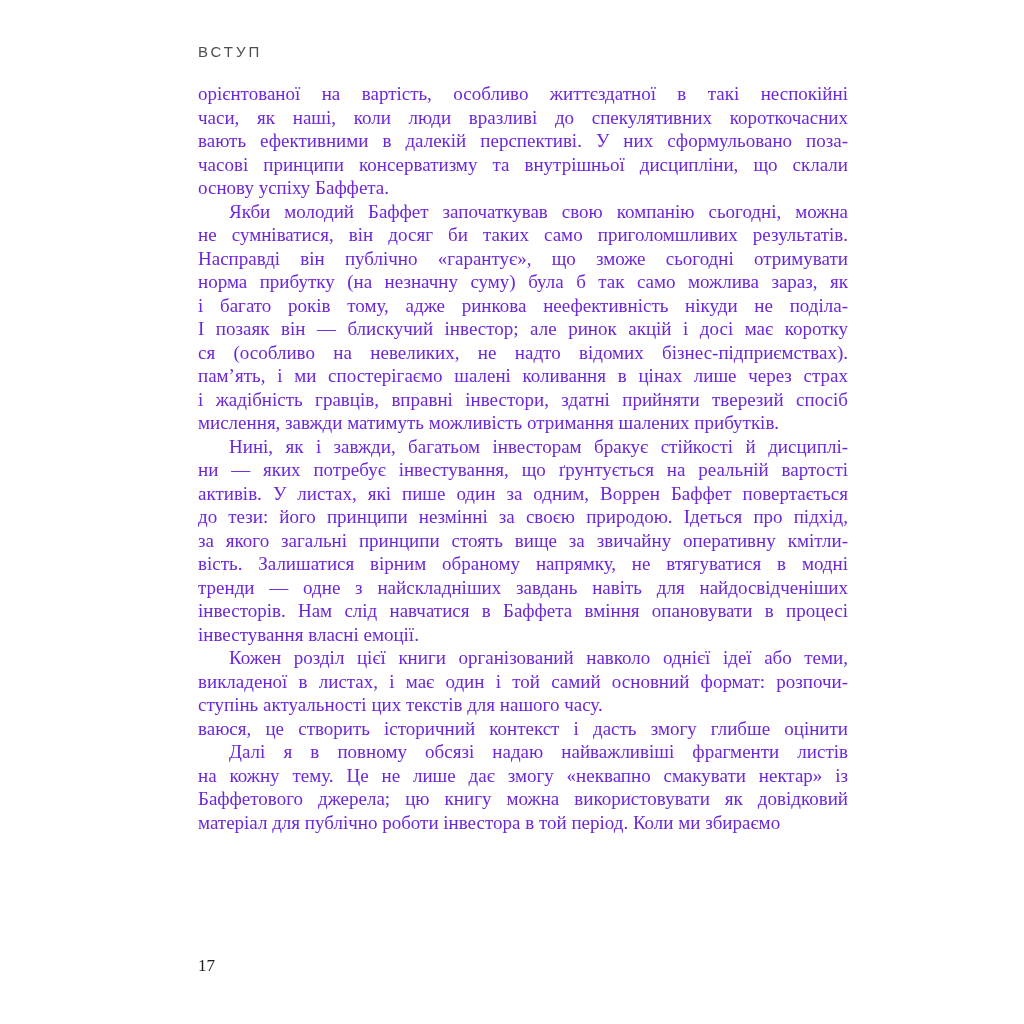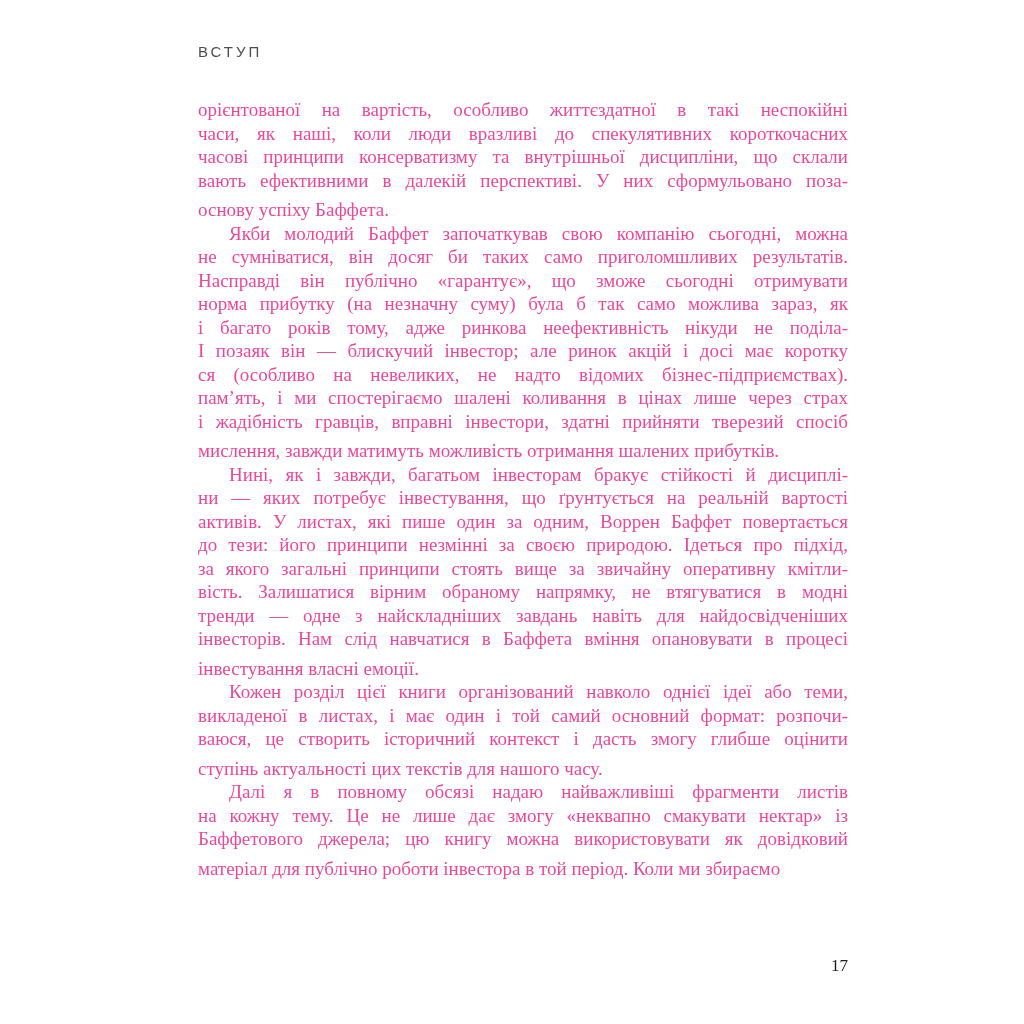--- a/index.html
+++ b/index.html
@@ -22,61 +22,60 @@
     width: 650px;
     font-family: "Liberation Sans", sans-serif;
     font-size: 15px;
     font-weight: 500;
     letter-spacing: 3px;
     color: #4e4e4e;
   }
   .text-block {
     position: absolute;
     left: 198px;
-    top: 98px;
+    top: 82px;
     width: 650px;
-    color: #ec4899;
+    color: #6d28d9;
   }
   .line {
     font-size: 19px;
     line-height: 23.5px;
     text-align: justify;
     text-align-last: justify;
     white-space: normal;
   }
   .line.last {
     text-align-last: left;
-    margin-top: 6px;
   }
   .line.indent {
     text-indent: 31px;
   }
   .page-footer {
     position: absolute;
     top: 956px;
     left: 198px;
     width: 650px;
-    text-align: right;
+    text-align: left;
     font-size: 17px;
     color: #1d1d1d;
   }
 </style>
 </head>
 <body>
 
 <div class="page">
 
   <div class="running-header">ВСТУП</div>
 
   <div class="text-block">
       <div>
         <div class="line">орієнтованої на вартість, особливо життєздатної в такі неспокійні</div>
         <div class="line">часи, як наші, коли люди вразливі до спекулятивних короткочасних</div>
+        <div class="line">вають ефективними в далекій перспективі. У них сформульовано поза-</div>
         <div class="line">часові принципи консерватизму та внутрішньої дисципліни, що склали</div>
-        <div class="line">вають ефективними в далекій перспективі. У них сформульовано поза-</div>
         <div class="line last">основу успіху Баффета.</div>
       </div>
       <div>
         <div class="line indent">Якби молодий Баффет започаткував свою компанію сьогодні, можна</div>
         <div class="line">не сумніватися, він досяг би таких само приголомшливих результатів.</div>
         <div class="line">Насправді він публічно «гарантує», що зможе сьогодні отримувати</div>
         <div class="line">норма прибутку (на незначну суму) була б так само можлива зараз, як</div>
         <div class="line">і багато років тому, адже ринкова неефективність нікуди не поділа-</div>
         <div class="line">І позаяк він — блискучий інвестор; але ринок акцій і досі має коротку</div>
         <div class="line">ся (особливо на невеликих, не надто відомих бізнес-підприємствах).</div>
@@ -91,22 +90,22 @@
         <div class="line">до тези: його принципи незмінні за своєю природою. Ідеться про підхід,</div>
         <div class="line">за якого загальні принципи стоять вище за звичайну оперативну кмітли-</div>
         <div class="line">вість. Залишатися вірним обраному напрямку, не втягуватися в модні</div>
         <div class="line">тренди — одне з найскладніших завдань навіть для найдосвідченіших</div>
         <div class="line">інвесторів. Нам слід навчатися в Баффета вміння опановувати в процесі</div>
         <div class="line last">інвестування власні емоції.</div>
       </div>
       <div>
         <div class="line indent">Кожен розділ цієї книги організований навколо однієї ідеї або теми,</div>
         <div class="line">викладеної в листах, і має один і той самий основний формат: розпочи-</div>
+        <div class="line last">ступінь актуальності цих текстів для нашого часу.</div>
         <div class="line">ваюся, це створить історичний контекст і дасть змогу глибше оцінити</div>
-        <div class="line last">ступінь актуальності цих текстів для нашого часу.</div>
       </div>
       <div>
         <div class="line indent">Далі я в повному обсязі надаю найважливіші фрагменти листів</div>
         <div class="line">на кожну тему. Це не лише дає змогу «неквапно смакувати нектар» із</div>
         <div class="line">Баффетового джерела; цю книгу можна використовувати як довідковий</div>
         <div class="line last">матеріал для публічно роботи інвестора в той період. Коли ми збираємо</div>
       </div>
     </div>
 
   <div class="page-footer">17</div>

